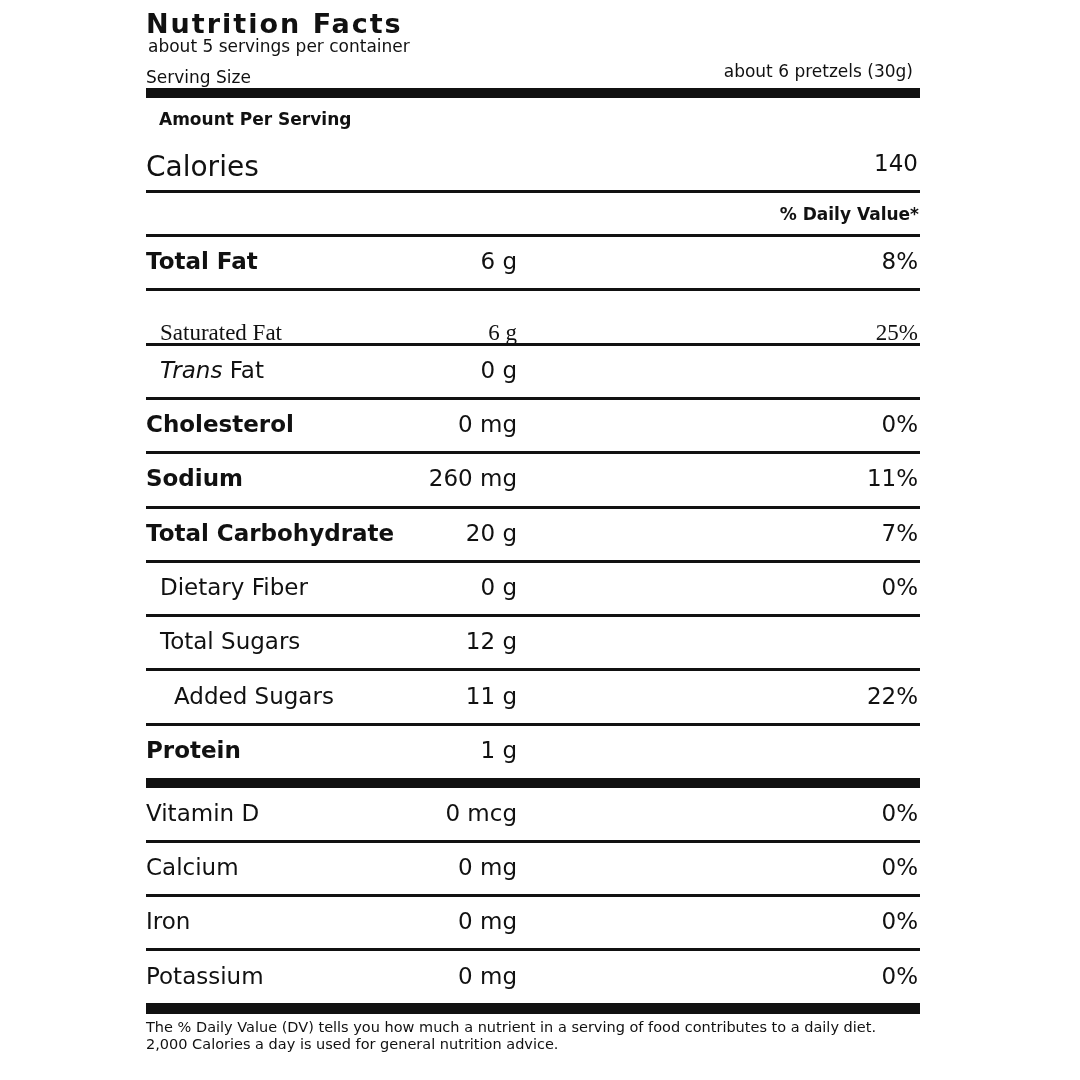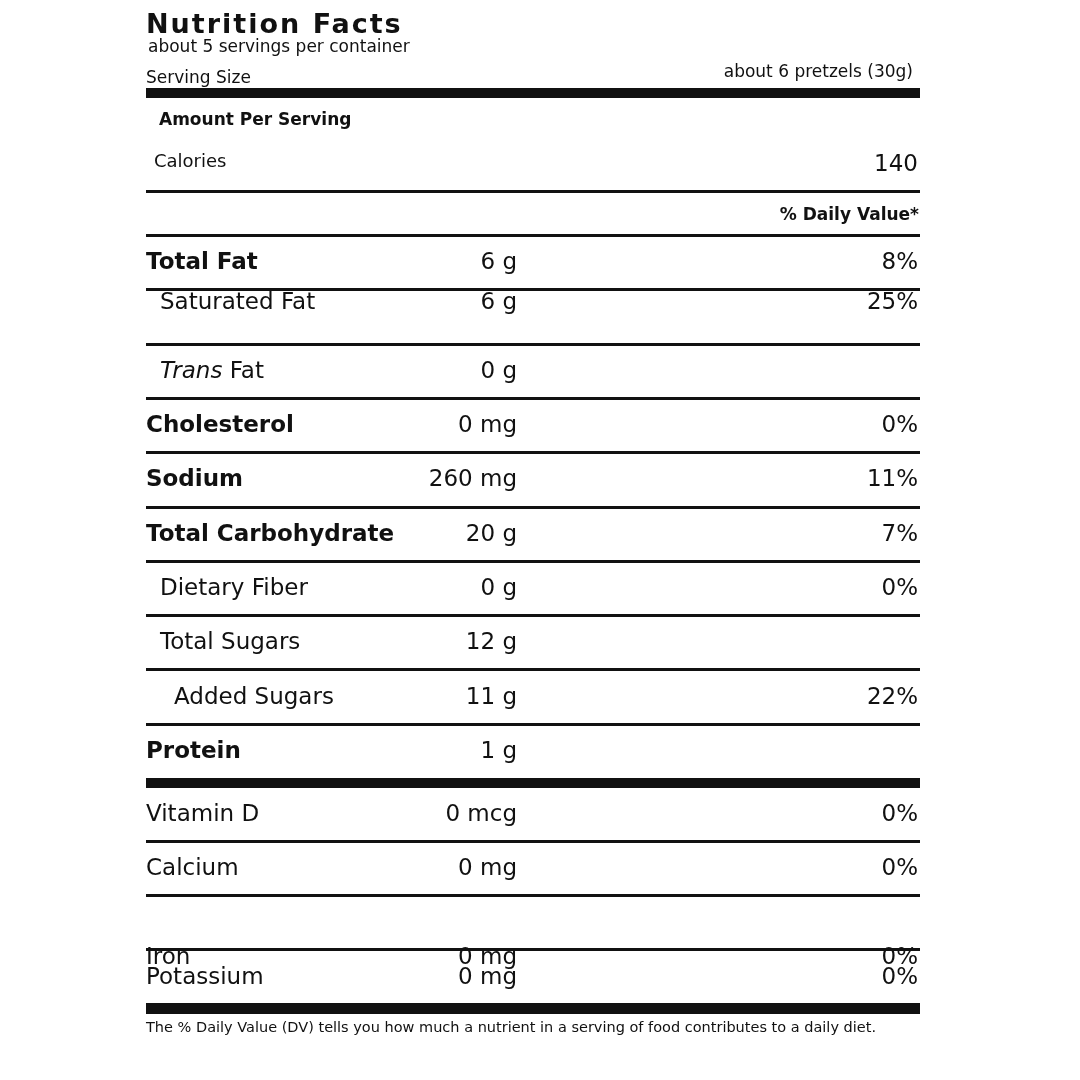--- a/index.html
+++ b/index.html
@@ -5,21 +5,21 @@
     html, body { margin:0; padding:0; background:#ffffff; }
     body { width:1080px; height:1080px; position:relative; overflow:hidden;
            font-family:"DejaVu Sans", sans-serif; color:#111; }
     .title { position:absolute; left:146px; top:8px; font-size:27px; font-weight:bold; letter-spacing:2px; }
     .servings { position:absolute; left:148px; top:36px; font-size:17px; }
     .ss-label { position:absolute; left:146px; top:67px; font-size:17px; }
     .ss-value { position:absolute; right:167px; top:61px; font-size:17px; }
     .bar-thick { position:absolute; left:146px; width:774px; background:#111; }
     .line { position:absolute; left:146px; width:774px; height:3px; background:#111; }
     .aps { position:absolute; left:159px; top:109px; font-size:17px; font-weight:bold; }
-    .cal-label { position:absolute; left:154px; top:150px; font-size:18px; }
+    .cal-label { position:absolute; left:146px; top:150px; font-size:28px; }
     .cal-value { position:absolute; right:162px; top:150px; font-size:23px; }
     .dv-head { position:absolute; right:161px; top:204px; font-size:17px; font-weight:bold; }
     .row { position:absolute; left:146px; width:774px; height:52px; font-size:23px; }
     .row .name { position:absolute; left:0; top:10px; }
     .row .name.bold { font-weight:bold;text-align:right; }
     .row .name.ind1 { left:14px; }
     .row .name.ind2 { left:28px; }
     .row .amt { position:absolute; right:403px; top:10px; text-align:right; }
     .row .pct { position:absolute; right:2px; top:10px; text-align:right; }
     .it { font-style:italic; }
@@ -42,21 +42,21 @@
   <div class="dv-head">% Daily Value*</div>
   <div class="line" style="top:234px;"></div>
 
   <div class="row" style="top:238px;">
     <span class="name bold">Total Fat</span>
     <span class="amt">6 g</span>
     <span class="pct">8%</span>
   </div>
   <div class="line" style="top:288px;"></div>
 
-  <div class="row" style="top:278px;">
+  <div class="row" style="top:310px;font-family:Liberation Serif, serif;">
     <span class="name ind1">Saturated Fat</span>
     <span class="amt">6 g</span>
     <span class="pct">25%</span>
   </div>
   <div class="line" style="top:343px;"></div>
 
   <div class="row" style="top:347px;">
     <span class="name ind1"><span class="it">Trans</span><span> Fat</span></span>
     <span class="amt">0 g</span>
     <span class="pct"></span>
@@ -119,30 +119,31 @@
   </div>
   <div class="line" style="top:840px;"></div>
 
   <div class="row" style="top:844px;">
     <span class="name">Calcium</span>
     <span class="amt">0 mg</span>
     <span class="pct">0%</span>
   </div>
   <div class="line" style="top:894px;"></div>
 
-  <div class="row" style="top:898px;margin-top:35px;">
+  <div class="row" style="top:898px;">
     <span class="name">Iron</span>
     <span class="amt">0 mg</span>
     <span class="pct">0%</span>
   </div>
   <div class="line" style="top:948px;"></div>
 
   <div class="row" style="top:953px;">
     <span class="name">Potassium</span>
     <span class="amt">0 mg</span>
     <span class="pct">0%</span>
   </div>
   <div class="bar-thick" style="top:1003px;height:11px;"></div>
 
   <div class="foot">
     <div>The % Daily Value (DV) tells you how much a nutrient in a serving of food contributes to a daily diet.</div>
+    <div>2,000 Calories a day is used for general nutrition advice.</div>
   </div>
 </div>
 
 </body></html>

